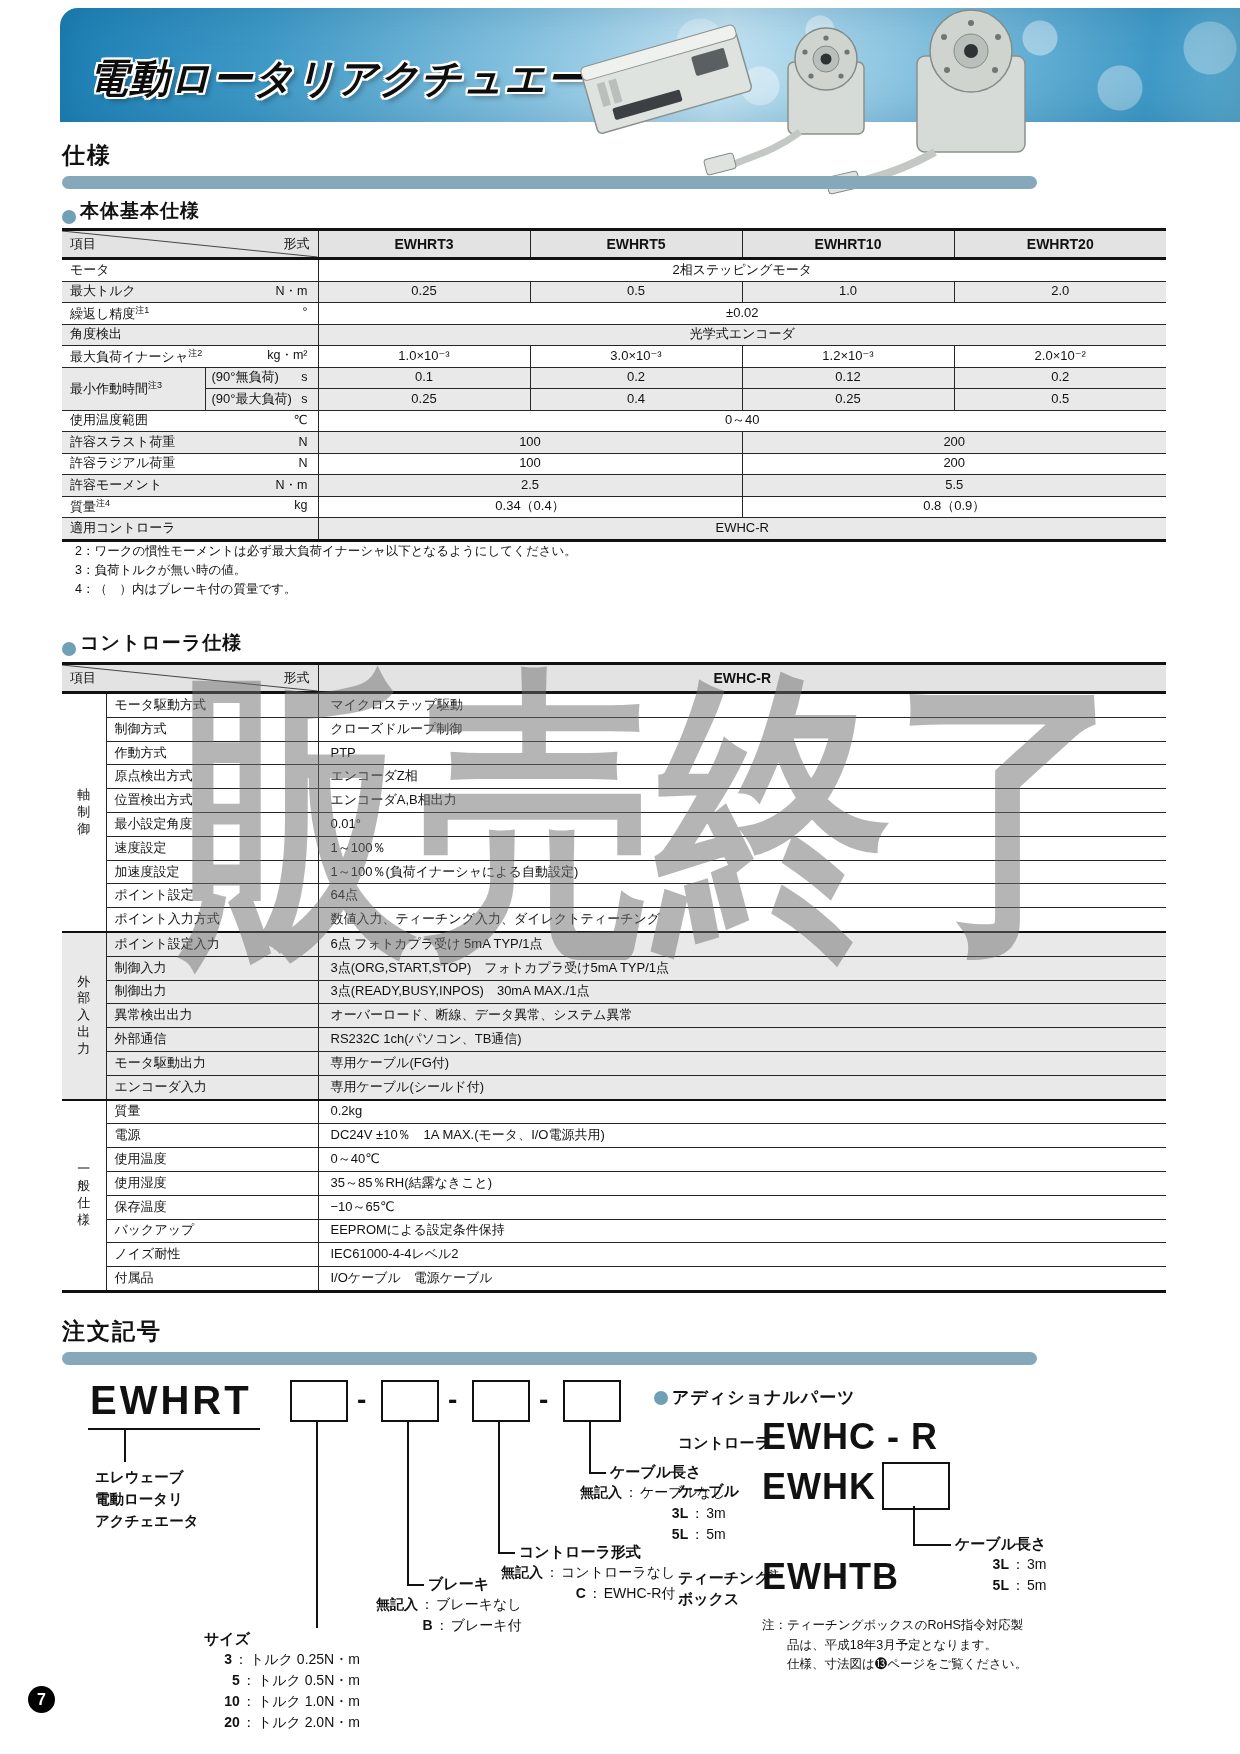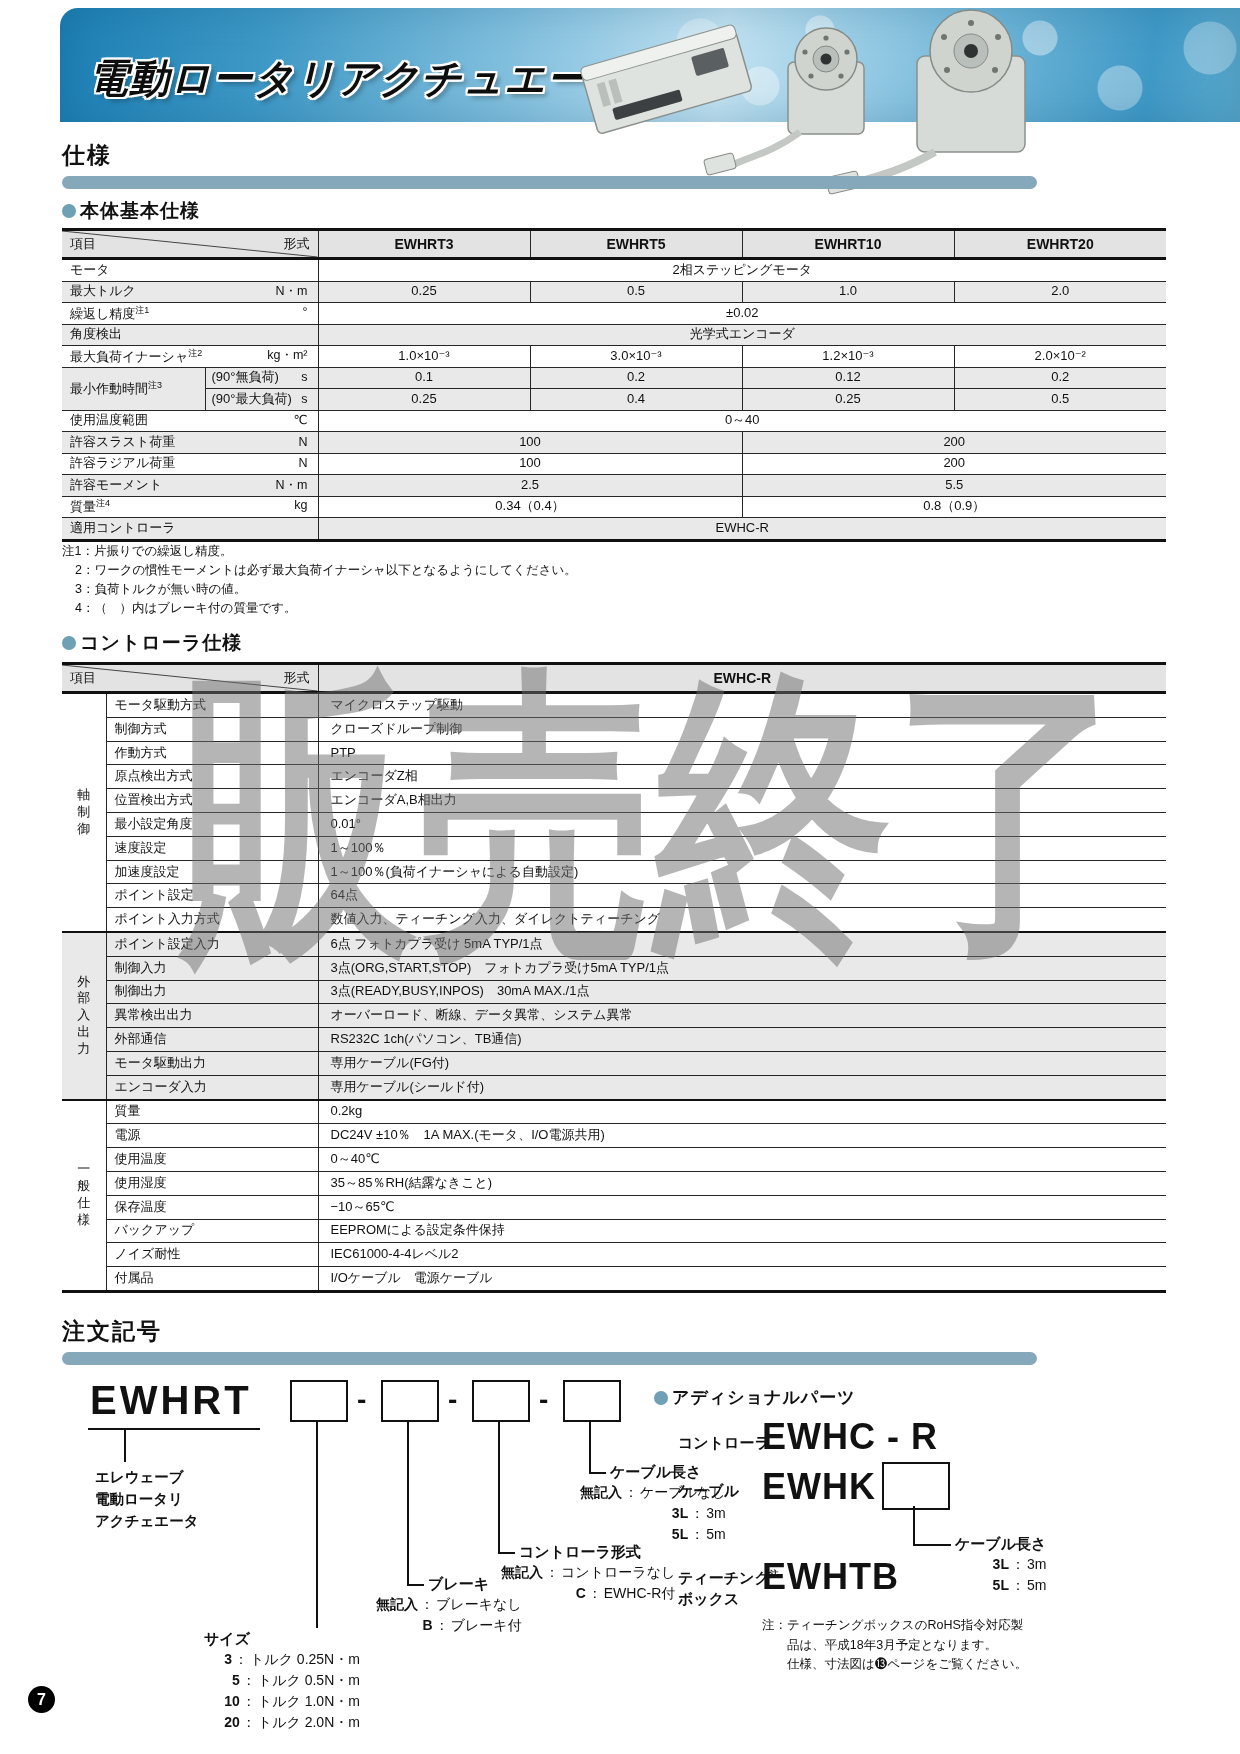--- a/index.html
+++ b/index.html
@@ -20,21 +20,21 @@
     box-shadow:inset 0 0 40px rgba(10,80,120,.25);}
   #band-title{position:absolute;left:28px;bottom:16px;font-size:40px;font-weight:900;font-style:italic;
     letter-spacing:1px;color:#0d0d0d;white-space:nowrap;
     text-shadow:2px 0 0 #fff,-2px 0 0 #fff,0 2px 0 #fff,0 -2px 0 #fff,2px 2px 0 #fff,-2px -2px 0 #fff,
       2px -2px 0 #fff,-2px 2px 0 #fff,4px 4px 5px rgba(0,0,0,.35);}
   #photos{position:absolute;left:545px;top:4px;width:565px;height:192px;}
 
   
   .h-big{position:absolute;left:62px;font-size:23px;font-weight:bold;letter-spacing:2px;}
   .bar{position:absolute;left:62px;width:975px;height:13px;border-radius:7px;background:#85A9BA;}
-  .sec-head{position:absolute;left:62px;display:flex;align-items:center;font-size:19px;font-weight:bold;letter-spacing:1px;}
+  .sec-head{position:absolute;left:62px;display:flex;align-items:flex-end;font-size:19px;font-weight:bold;letter-spacing:1px;}
   .bullet{width:14px;height:14px;border-radius:50%;background:#6FA0B6;margin-right:4px;flex:0 0 auto;}
 
   
   table{border-collapse:collapse;table-layout:fixed;font-size:13px;background:#fff;}
   #table1,#table2{position:absolute;left:62px;width:1104px;border-top:3px solid #111;border-bottom:3px solid #111;}
   th,td{padding:0;vertical-align:middle;line-height:1.15;font-weight:normal;}
   thead th{background:#e3e3e3;border-bottom:3px solid #111;height:26px;font-size:14px;font-weight:bold;text-align:center;}
   .corner{position:relative;text-align:left;}
   .corner .ci{position:absolute;left:8px;top:50%;transform:translateY(-50%);font-weight:normal;font-size:13px;}
   .corner .cm{position:absolute;right:8px;top:50%;transform:translateY(-50%);font-weight:normal;font-size:13px;}
@@ -239,21 +239,20 @@
           <td class="val" colspan="2">0.8（0.9）</td>
         </tr>
         <tr class="shade">
           <td class="lbl" colspan="2"><span>適用コントローラ</span></td>
           <td class="val" colspan="4">EWHC-R</td>
         </tr>
       </tbody>
   </table>
 
   <div id="notes">
-      <div class="note-line">注1：片振りでの繰返し精度。</div>
       <div class="note-line ind">2：ワークの慣性モーメントは必ず最大負荷イナーシャ以下となるようにしてください。</div>
       <div class="note-line ind">3：負荷トルクが無い時の値。</div>
       <div class="note-line ind">4：（　）内はブレーキ付の質量です。</div>
     </div>
 
   <div class="sec-head" style="top:630px;">
     <span class="bullet"></span>
     <span>コントローラ仕様</span>
   </div>
 

